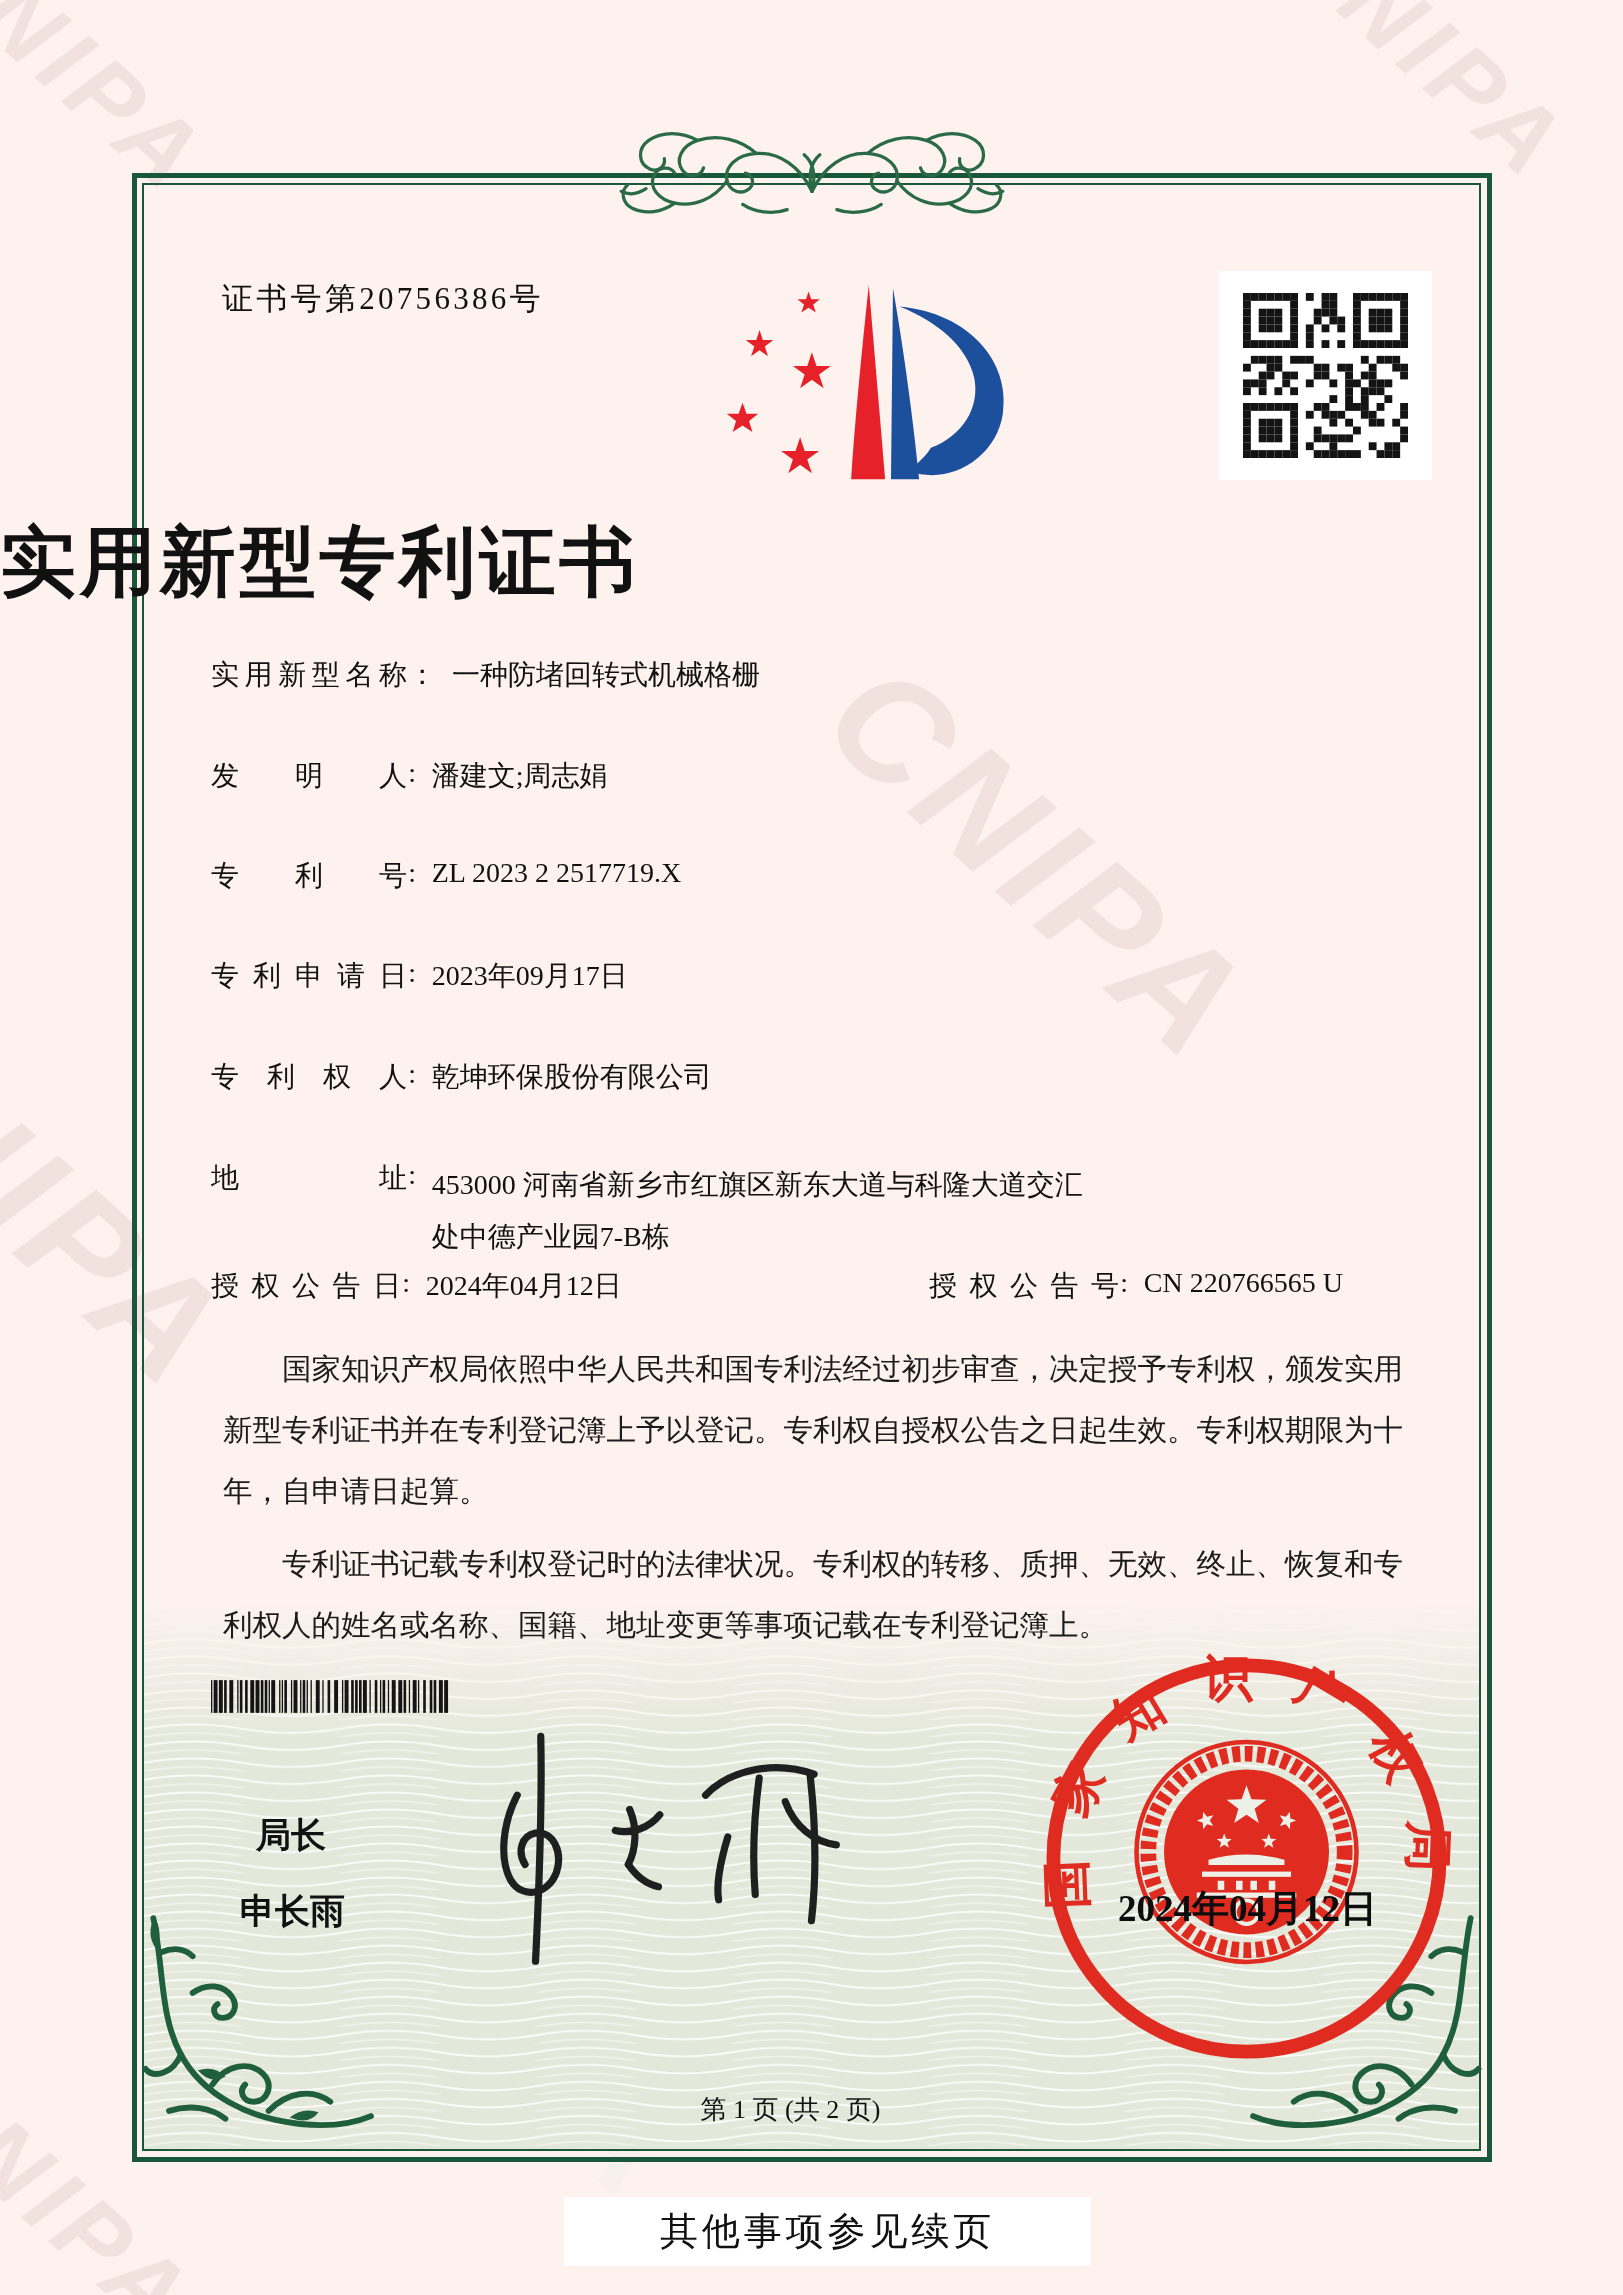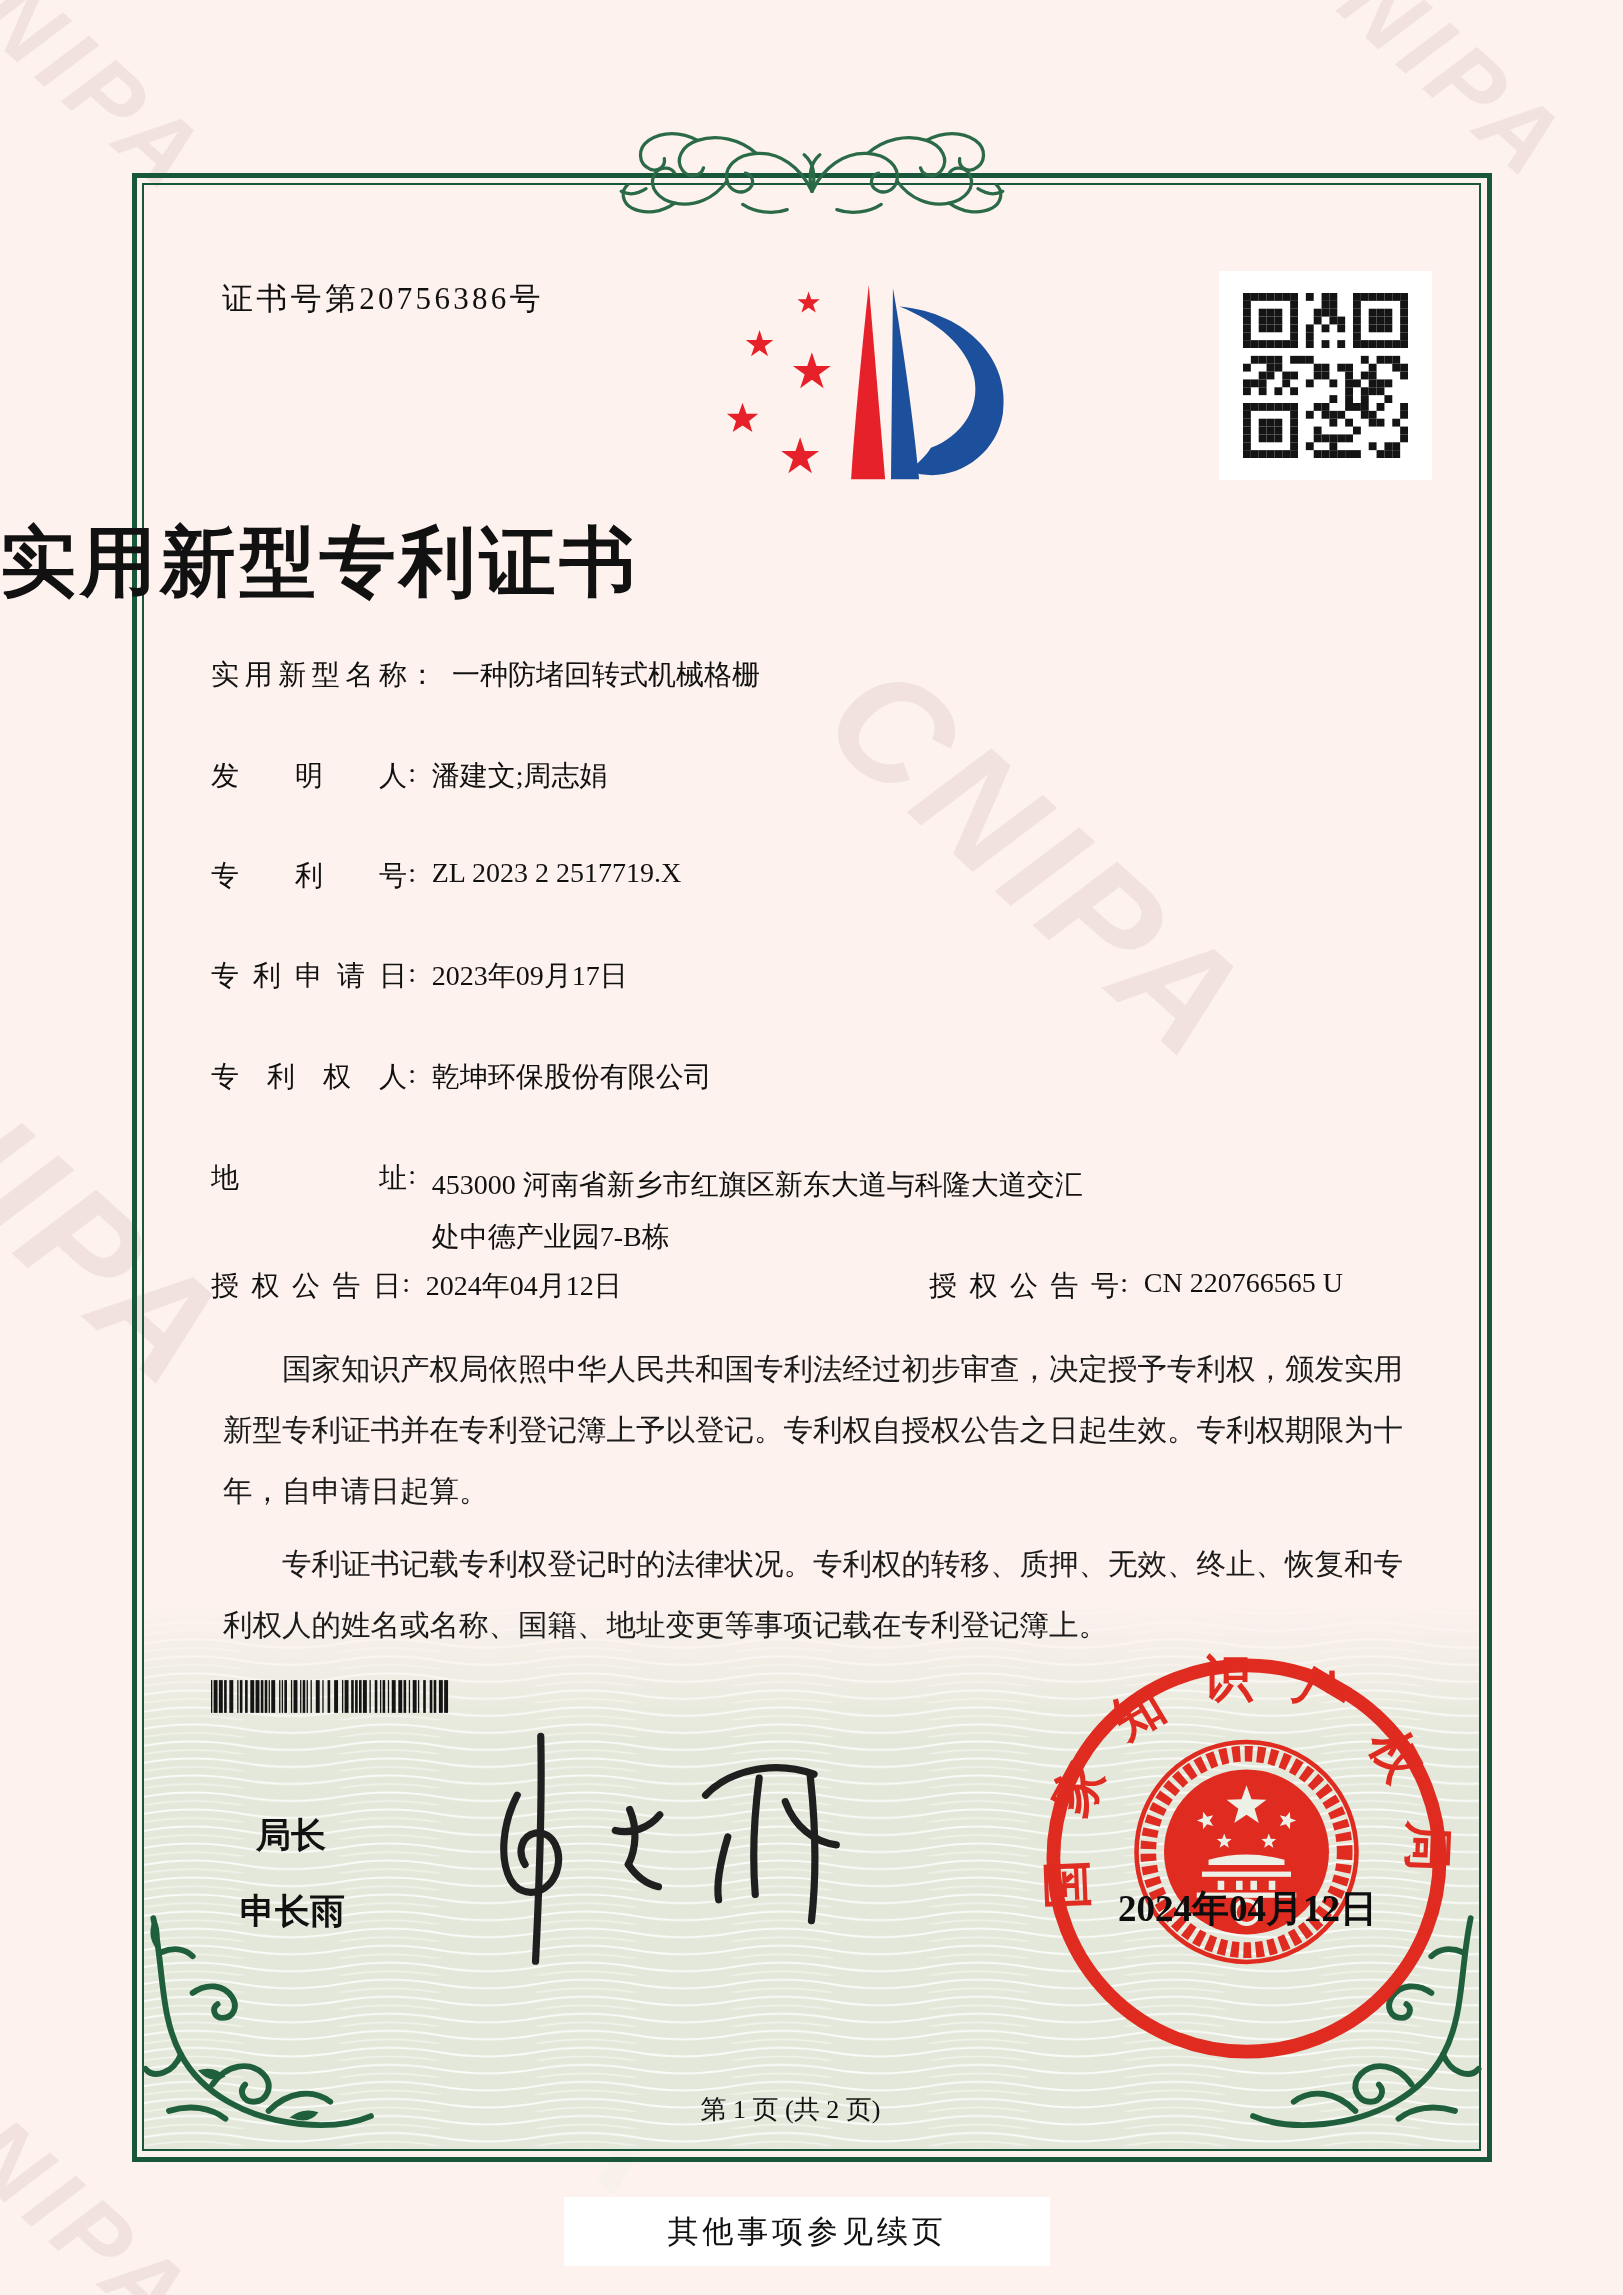--- a/index.html
+++ b/index.html
@@ -61,22 +61,22 @@
   .sig-name{position:absolute;left:240px;top:1888px;font-size:35px;font-weight:700;
     font-family:"Liberation Sans","DejaVu Sans",sans-serif;z-index:3;}
   .autograph{position:absolute;left:419px;top:1718px;width:458px;height:255px;z-index:3;}
   .seal{position:absolute;left:1037px;top:1649px;width:419px;height:419px;z-index:4;opacity:0.97;}
   .seal-ring-text{font-size:76px;font-weight:700;letter-spacing:58px;fill:#e0251b;
     font-family:"Liberation Serif","DejaVu Serif",serif;}
   .seal-date{position:absolute;left:1051px;top:1884px;width:393px;text-align:center;
     font-size:37px;font-weight:600;color:#0d0d0d;z-index:5;}
   .page-indicator{position:absolute;left:0;top:2092px;width:1581px;text-align:center;
     font-size:26px;z-index:3;}
-  .note-strip{position:absolute;left:564px;top:2197px;width:486px;height:69px;background:#ffffff;
-    z-index:3;text-align:center;line-height:69px;font-size:31px;letter-spacing:3.9px;}
+  .note-strip{position:absolute;left:564px;top:2197px;width:527px;height:69px;background:#ffffff;
+    z-index:3;text-align:center;line-height:69px;font-size:38px;letter-spacing:3.9px;}
 </style>
 </head>
 <body>
 
 <div class="page">
 
   <span class="wm wm1 small">CNIPA</span>
   <span class="wm wm2 small">CNIPA</span>
   <span class="wm wm3">CNIPA</span>
   <span class="wm wm4">CNIPA</span>

